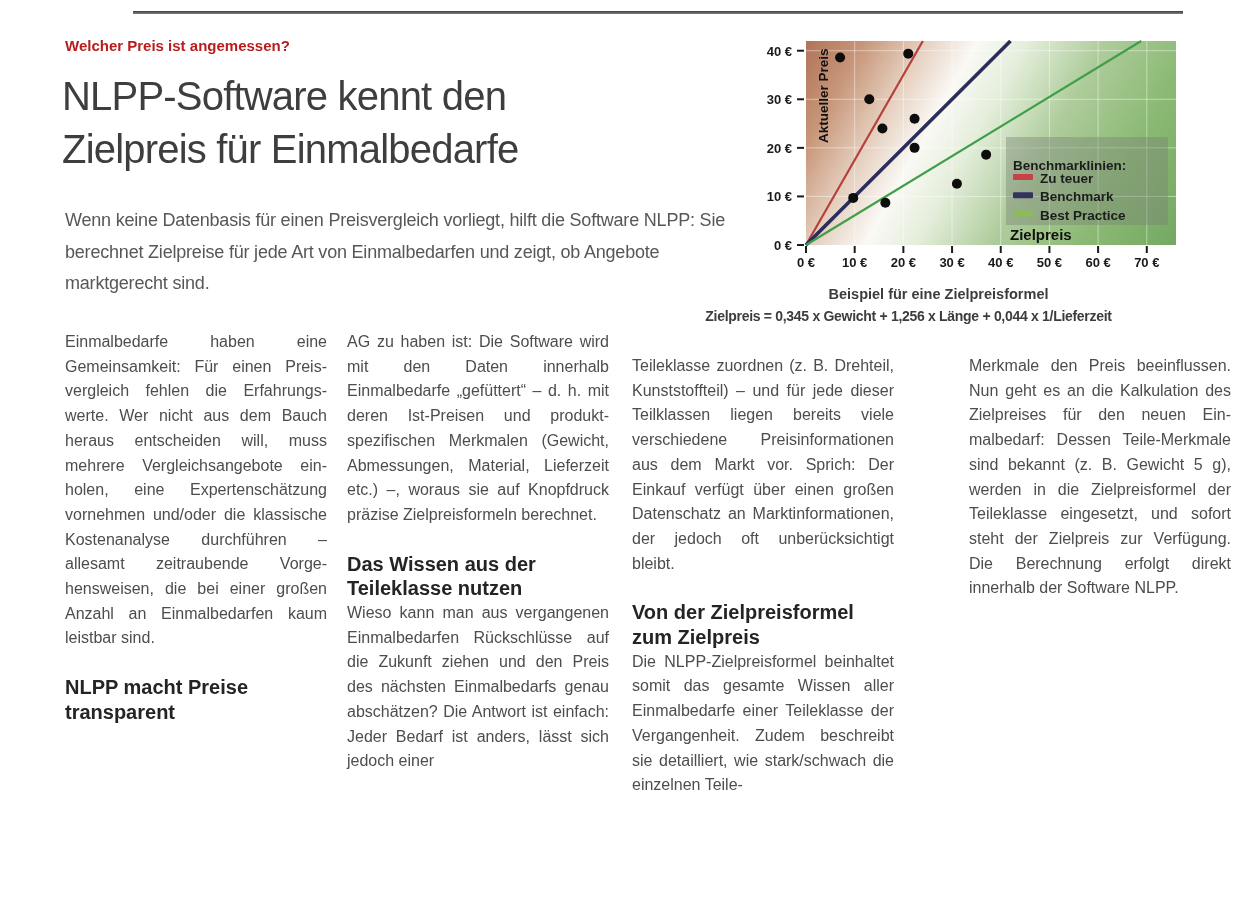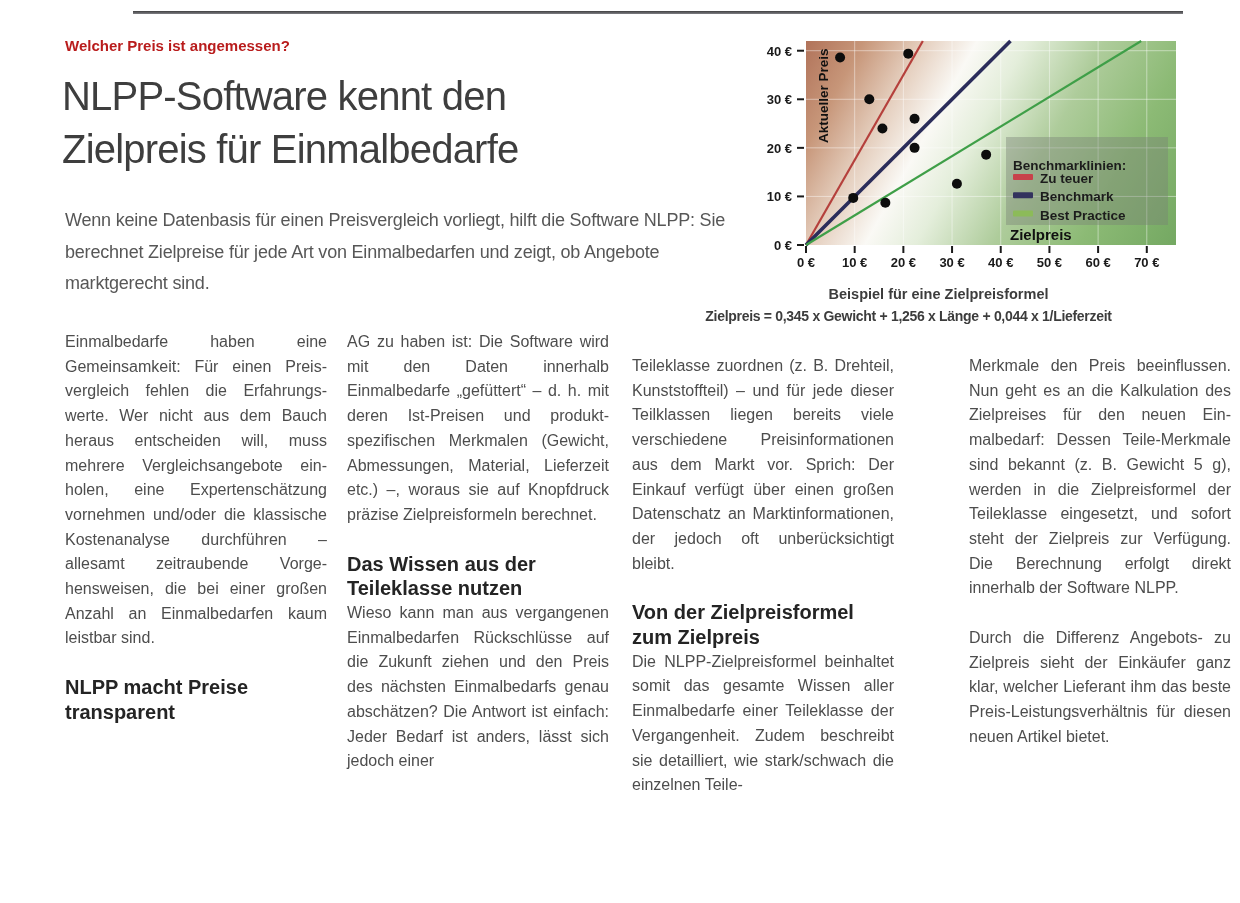--- a/index.html
+++ b/index.html
@@ -131,15 +131,14 @@
       <p>Wieso kann man aus vergangenen Einmalbedarfen Rückschlüsse auf die Zukunft ziehen und den Preis des nächsten Einmalbedarfs genau abschätzen? Die Antwort ist einfach: Jeder Bedarf ist anders, lässt sich jedoch einer</p>
     </div>
   <div class="col col3">
       <p>Teileklasse zuordnen (z. B. Dreh­teil, Kunststoffteil) – und für jede dieser Teilklassen liegen bereits viele verschiedene Preisinforma­tionen aus dem Markt vor. Sprich: Der Einkauf verfügt über einen großen Datenschatz an Marktin­formationen, der jedoch oft un­berücksichtigt bleibt.</p>
       <h3 class="col-heading">Von der Zielpreisformel
 zum Zielpreis</h3>
       <p>Die NLPP-Zielpreisformel bein­haltet somit das gesamte Wissen aller Einmalbedarfe einer Teile­klasse der Vergangenheit. Zudem beschreibt sie detailliert, wie stark/schwach die einzelnen Teile-</p>
     </div>
   <div class="col col4">
       <p>Merkmale den Preis beeinflussen. Nun geht es an die Kalkulation des Zielpreises für den neuen Ein­malbedarf: Dessen Teile-Merkmale sind bekannt (z. B. Gewicht 5 g), werden in die Zielpreisformel der Teileklasse eingesetzt, und sofort steht der Zielpreis zur Verfügung. Die Berechnung erfolgt direkt innerhalb der Software NLPP.</p>
-      <p>Durch die Differenz Angebots- zu Zielpreis sieht der Einkäufer ganz klar, welcher Lieferant ihm das beste Preis-Leistungsverhältnis für diesen neuen Artikel bietet.</p>
     </div>
 </div>
 
 </body></html>

